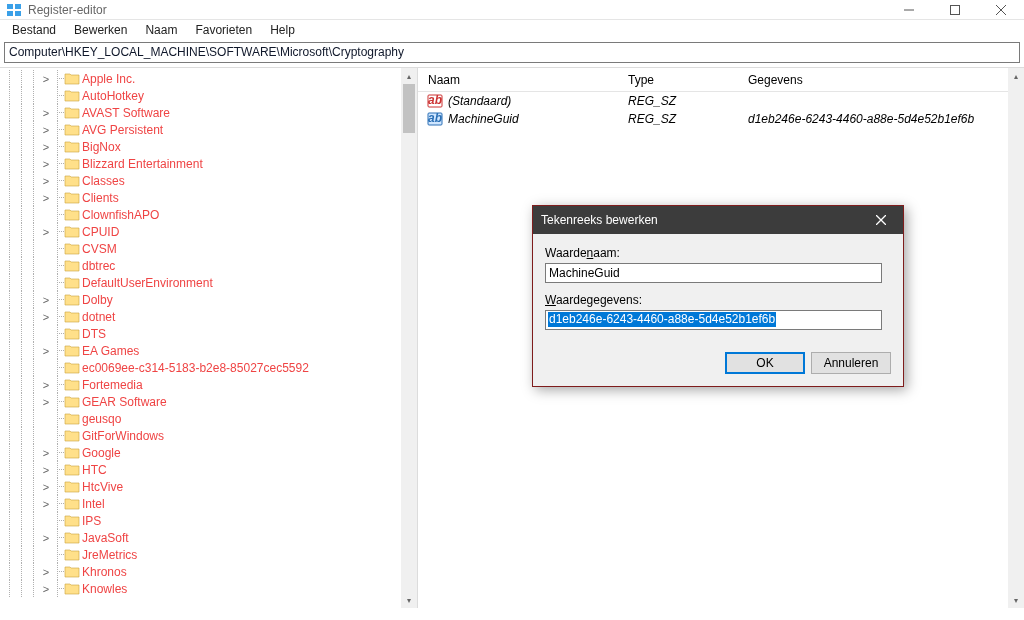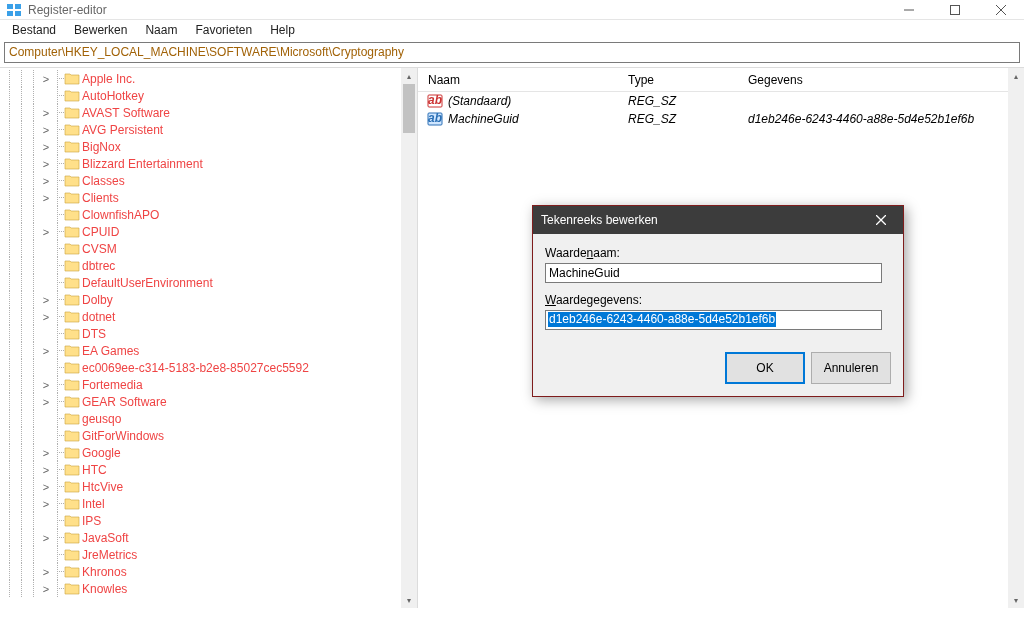--- a/index.html
+++ b/index.html
@@ -12,21 +12,21 @@
   .titlebar .spacer { flex: 1; }
   .win-controls { display: flex; }
   .win-btn { width: 46px; height: 30px; display: flex; align-items: center; justify-content: center; color: #666; }
   .win-btn svg { width: 10px; height: 10px; stroke: #555; stroke-width: 1; fill: none; }
 
   
   .menubar { height: 20px; display: flex; align-items: center; padding: 0 4px; gap: 2px; }
   .menubar span { padding: 14px 8px; color: #222; }
 
   
-  .address { margin: 2px 4px 4px 4px; height: 21px; border: 1px solid #7a7a7a; background: #fff; padding: 2px 4px; color: #a16207; }
+  .address { margin: 2px 4px 4px 4px; height: 21px; border: 1px solid #7a7a7a; background: #fff; padding: 2px 4px; color: #0f172a; }
 
   
   .panes { display: flex; height: calc(620px - 30px - 20px - 29px); border-top: 1px solid #dcdcdc; }
   .tree-pane { width: 418px; height: 100%; overflow: hidden; position: relative; border-right: 1px solid #dcdcdc; }
   .tree-scroll { position: absolute; inset: 0 16px 0 0; overflow: hidden; }
   .scrollbar-v { position: absolute; right: 0; top: 0; bottom: 0; width: 16px; background: #f0f0f0; display: flex; flex-direction: column; }
   .scrollbar-v .sbtn { height: 16px; display: flex; align-items: center; justify-content: center; color: #666; font-size: 8px; }
   .scrollbar-v .thumb { margin: 0 2px; background: #c2c2c2; border-radius: 0; }
   .thumb-top { margin-top: 0; height: 49px; }
   .scrollbar-v .track { flex: 1; }
@@ -65,21 +65,21 @@
   .dlg-body { padding: 12px 21px 6px 12px; }
   .dlg-body label { display: block; margin-bottom: 3px; color: #000; }
   .dlg-body label .ul { text-decoration: underline; }
   .dlg-body input { width: 100%; height: 20px; border: 1px solid #7a7a7a; background: #fff; padding: 1px 3px; font-size: 12px; }
   .dlg-body input[readonly] { background: #fff; color: #000; }
   .dlg-body .field { margin-bottom: 10px; }
   .sel-input { position: relative; }
   .sel-input input { color: #fff; }
   .sel-input .hl { position: absolute; left: 3px; top: 2px; height: 15px; background: #0078d7; color: #fff; padding: 0 1px; line-height: 15px; display:inline-block; }
   .dlg-btns { display: flex; justify-content: flex-end; gap: 6px; padding: 6px 12px 12px 12px; }
-  .dlg-btns button { width: 80px; height: 32px; background: #e1e1e1; border: 1px solid #adadad; }
+  .dlg-btns button { width: 80px; height: 22px; background: #e1e1e1; border: 1px solid #adadad; }
   .dlg-btns button.default { border: 2px solid #0078d7; }
 </style>
 </head>
 <body>
 
 <div class="titlebar">
   <span class="app-icon">
     <svg viewBox="0 0 16 16">
         <rect x="1" y="2" width="6" height="5" fill="#3aa0e8"></rect>
         <rect x="9" y="2" width="6" height="5" fill="#3aa0e8"></rect>

